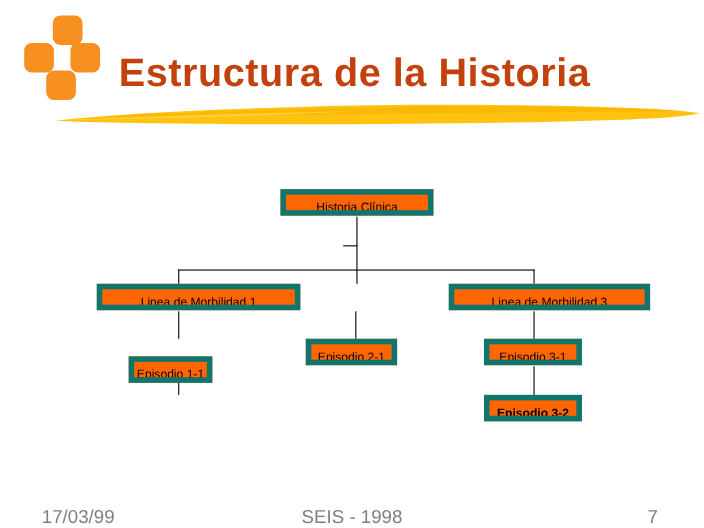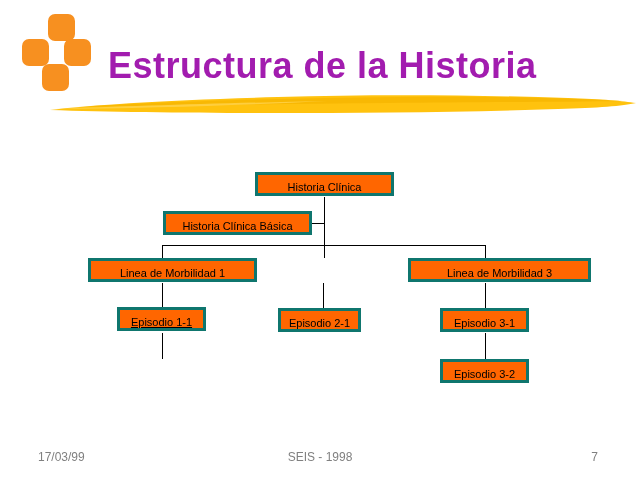--- a/index.html
+++ b/index.html
@@ -35,21 +35,21 @@
   .logo-sq.right  { left: 42px; top: 25px; width: 27px; height: 27px; }
   .logo-sq.bottom { left: 20px; top: 50px; width: 27px; height: 27px; }
 
   
   #title {
     position: absolute;
     left: 108px;
     top: 45px;
     font-size: 36px;
     font-weight: bold;
-    color: #a21caf;
+    color: #c2410c;
     letter-spacing: 0.5px;
     font-family: "Liberation Sans", sans-serif;
     white-space: nowrap;
   }
 
   
   #brush {
     position: absolute;
     left: 48px;
     top: 88px;
@@ -61,43 +61,43 @@
   #diagram {
     position: absolute;
     left: 0;
     top: 0;
     width: 640px;
     height: 480px;
   }
   .node {
     position: absolute;
     background: #FF6600;
-    border: 3px solid #0f766e;
+    border: 5px solid #0f766e;
     color: #000000;
     font-size: 11px;
     font-family: "Liberation Sans", sans-serif;
     text-align: center;
     line-height: 24px;
     height: 24px;
     box-sizing: border-box;
     white-space: nowrap;
     overflow: hidden;
   }
   .conn {
     position: absolute;
     background: #000000;
   }
   .conn.v { width: 1px; }
   .conn.h { height: 1px; }
 
   
   .footer-text {
     position: absolute;
-    top: 450px;
-    font-size: 12px;
+    top: 460px;
+    font-size: 17px;
     color: #808080;
     font-family: "Liberation Sans", sans-serif;
     white-space: nowrap;
   }
   #footer-date  { left: 38px; }
   #footer-center{ left: 0; width: 640px; text-align: center; }
   #footer-page  { left: 0; width: 640px; text-align: right; padding-right: 42px; box-sizing: border-box; }
 </style>
 </head>
 <body>
@@ -135,35 +135,34 @@
     <div class="conn v" style="left:162px; top:283px; height:25px;"></div>
     <div class="conn v" style="left:162px; top:333px; height:26px;"></div>
 
     <div class="conn v" style="left:323px; top:283px; height:25px;"></div>
 
     <div class="conn v" style="left:485px; top:283px; height:25px;"></div>
     <div class="conn v" style="left:485px; top:333px; height:26px;"></div>
 
     <div class="node" style="left:255px; top:172px; width:139px;">Historia Clínica</div>
 
-    <div class="node" style="left:163px; top:211px; width:149px;">Historia Clínica Básica</div>
 
-    <div class="node" style="left:88px; top:258px; width:169px;">Linea de Morbilidad 1</div>
+    <div class="node" style="left:88px; top:258px; width:185px;">Linea de Morbilidad 1</div>
 
 
     <div class="node" style="left:408px; top:258px; width:183px;">Linea de Morbilidad 3</div>
 
-    <div class="node" style="left:117px; top:307px; width:89px;text-decoration:underline;">Episodio 1-1</div>
+    <div class="node" style="left:117px; top:324px; width:76px;text-decoration:underline;">Episodio 1-1</div>
 
     <div class="node" style="left:278px; top:308px; width:83px;">Episodio 2-1</div>
 
     <div class="node" style="left:440px; top:308px; width:89px;">Episodio 3-1</div>
 
 
-    <div class="node" style="left:440px; top:359px; width:89px;">Episodio 3-2</div>
+    <div class="node" style="left:440px; top:359px; width:89px;font-weight:bold;">Episodio 3-2</div>
 
   </div>
 
   <div class="footer-text" id="footer-date">17/03/99</div>
   <div class="footer-text" id="footer-center">SEIS - 1998</div>
   <div class="footer-text" id="footer-page">7</div>
 
 </div>
 
 </body></html>

